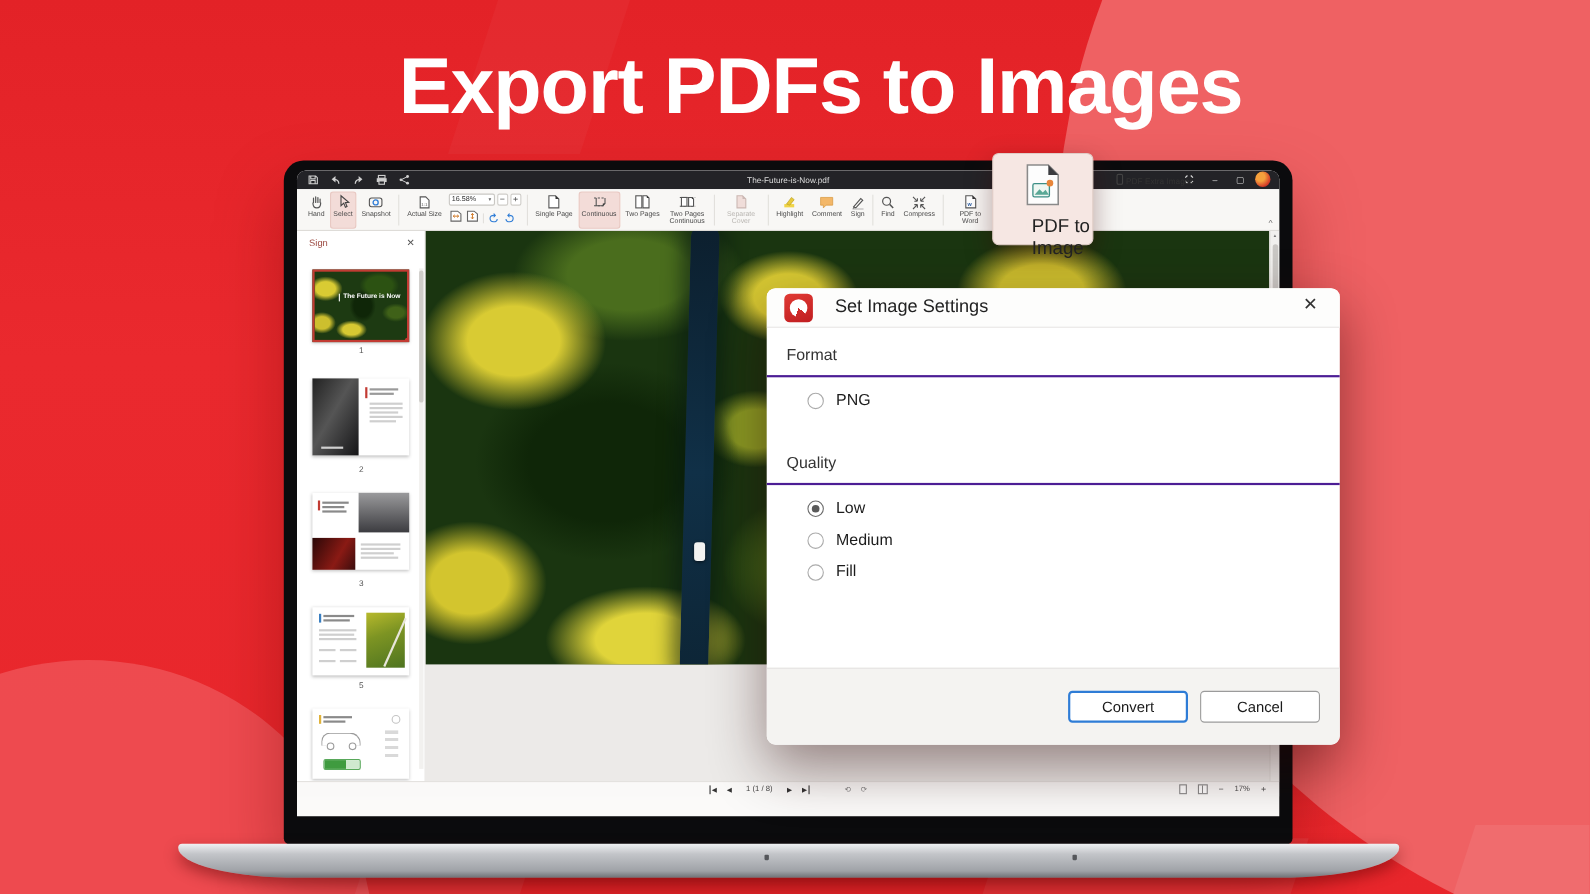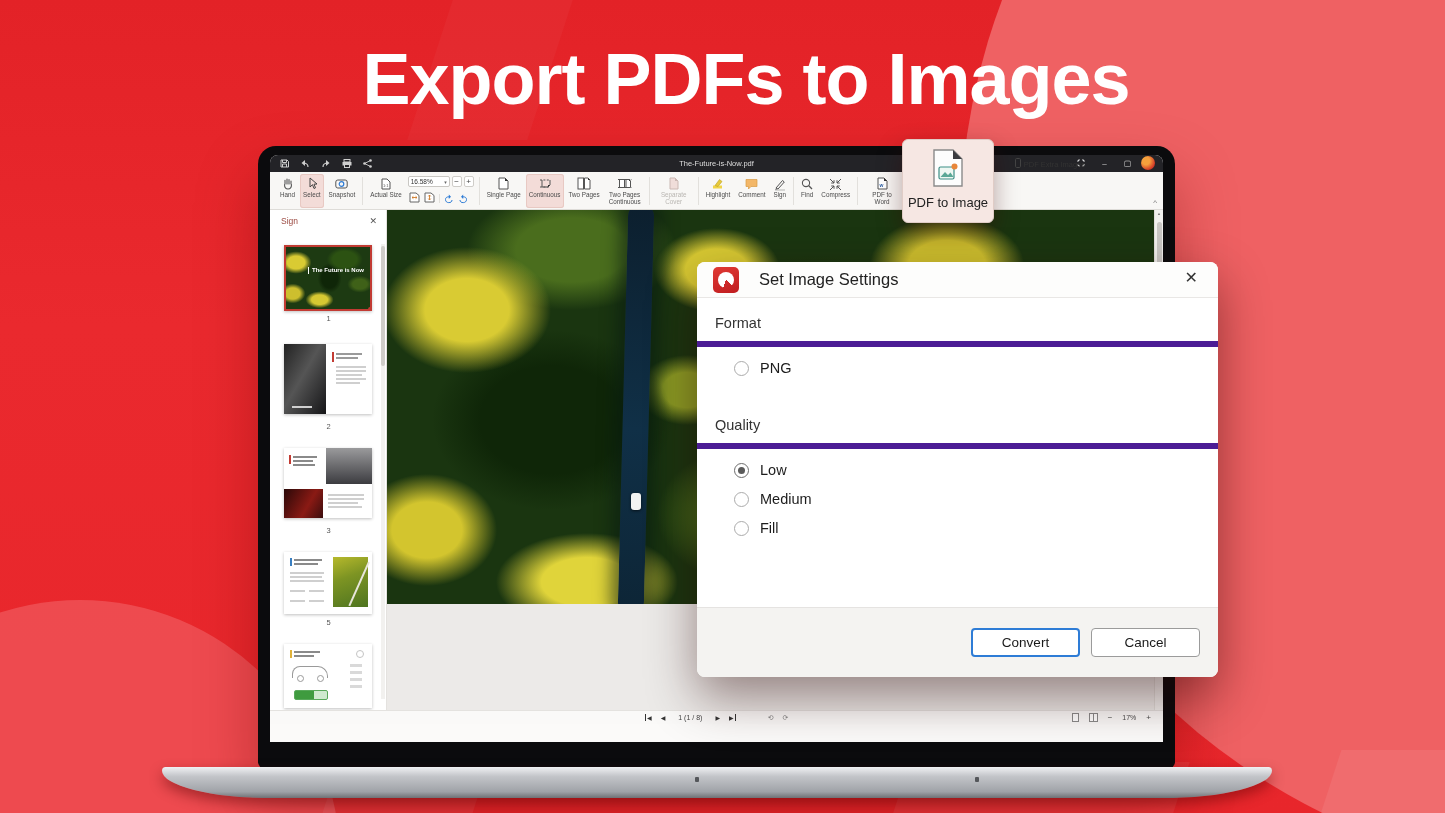--- a/index.html
+++ b/index.html
@@ -163,33 +163,33 @@
   .zoom-group { position:absolute; right:12px; top:0; height:100%; display:flex; align-items:center; gap:10px; }
   .view-ic { width:7px; height:9px; border:1px solid #8a8a8a; background:#fff; }
   .view-ic2 { width:9px; height:9px; border:1px solid #8a8a8a; background:#fff;
     background:linear-gradient(90deg,#fff 0 45%, #8a8a8a 45% 55%, #fff 55%); }
 
   
   .pdf-popup { position:absolute; left:902px; top:139px; width:92px; height:84px;
     background:#f6e7e3; border:1px solid #e0ccc6; border-radius:6px;
     box-shadow:0 10px 24px rgba(60,0,0,.35); z-index:60; display:flex; flex-direction:column; align-items:center; }
   .pdf-popup .bigdoc { margin-top:9px; }
-  .pdf-popup .plabel { font-size:13px; color:#222; margin-top:4px; }
+  .pdf-popup .plabel { font-size:17px; color:#222; margin-top:4px;margin-left:35px; }
 
   
   .dialog { position:absolute; left:697px; top:262px; width:521px; height:415px; background:#fff;
     border-radius:8px; box-shadow:0 20px 50px rgba(40,0,0,.45); z-index:50; overflow:hidden; }
   .dlg-head { position:relative; height:36px; display:flex; align-items:center; border-bottom:1px solid #e9e7e5; background:#fdfdfc; }
   .dlg-appicon { position:absolute; left:16px; top:5px; width:26px; height:26px; border-radius:5px;
     background:linear-gradient(160deg,#e03a34,#c01d20); }
   .dlg-appicon .glyph { position:absolute; left:5px; top:5px; width:16px; height:16px; border-radius:50%;
     background:conic-gradient(from 200deg, #fff 0 290deg, rgba(255,255,255,0) 290deg 360deg); }
   .dlg-title { margin-left:62px; font-size:16.5px; color:#222; }
   .dlg-close { position:absolute; right:20px; top:8px; font-size:16px; color:#333; line-height:1; }
-  .dlg-sec-label { font-size:14.5px; color:#333; padding:17px 0 10px 18px; border-bottom:6px solid #4c1d95; }
+  .dlg-sec-label { font-size:14.5px; color:#333; padding:17px 0 10px 18px; border-bottom:2px solid #4c1d95; }
   .radio-row { display:flex; align-items:center; gap:11px; margin:13px 0 0 37px; }
   .radio { width:15px; height:15px; border-radius:50%; border:1.5px solid #ababab; background:#fff; position:relative; }
   .radio.checked { border-color:#6d6d6d; }
   .radio.checked::after { content:""; position:absolute; left:3px; top:3px; width:7px; height:7px; border-radius:50%; background:#5a5a5a; }
   .radio-label { font-size:14.5px; color:#1c1c1c; }
   .dlg-footer { position:absolute; left:0; bottom:0; width:100%; height:70px; background:#f4f3f1;
     border-top:1px solid #e5e3e1; display:flex; align-items:center; justify-content:flex-end; gap:11px; padding-right:18px; }
   .btn { width:109px; height:29px; border-radius:4px; background:#fff; font-size:13.5px; color:#1a1a1a;
     display:flex; align-items:center; justify-content:center; font-family:"Liberation Sans",sans-serif; }
   .btn-convert { border:2px solid #2e7cd6; }

